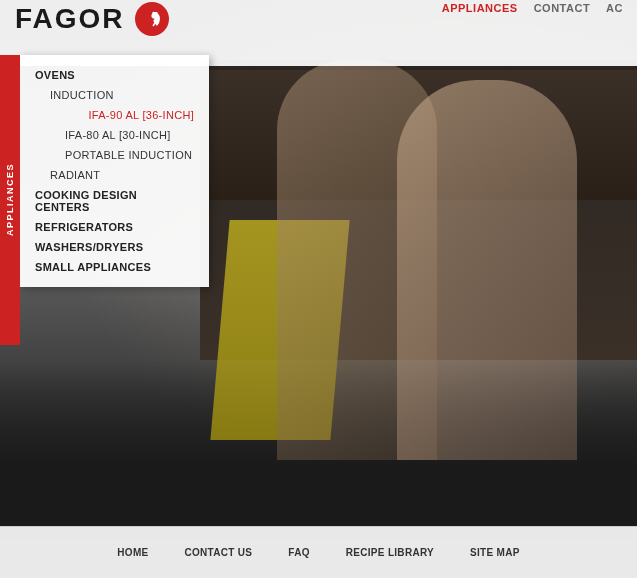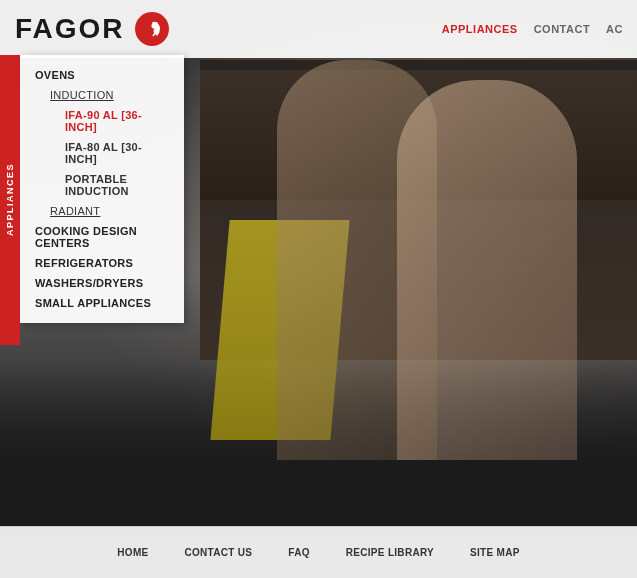--- a/index.html
+++ b/index.html
@@ -40,24 +40,24 @@
       bottom: 0; left: 0; right: 0;
       height: 180px;
       background: linear-gradient(180deg, transparent 0%, #1a1a1a 60%);
     }
 
     
     #header {
       position: absolute;
       top: 0; left: 0;
       width: 637px;
-      height: 58px;
+      height: 66px;
       background: rgba(255,255,255,0.92);
       display: flex;
-      align-items: center;
+      align-items: flex-start;
       z-index: 10;
     }
 
     #logo-area {
       display: flex;
       align-items: center;
       padding-left: 15px;
       flex: 1;
     }
 
@@ -122,21 +122,21 @@
       writing-mode: vertical-rl;
       text-orientation: mixed;
       transform: rotate(180deg);
     }
 
     
     #dropdown-menu {
       position: absolute;
       left: 20px;
       top: 55px;
-      width: 164px;
+      width: 189px;
       background: rgba(255,255,255,0.95);
       z-index: 15;
       padding: 10px 0;
       box-shadow: 2px 2px 8px rgba(0,0,0,0.3);
     }
 
     .menu-item {
       display: block;
       padding: 4px 15px;
       font-size: 11px;
@@ -144,32 +144,32 @@
       color: #222;
       cursor: pointer;
       letter-spacing: 0.3px;
       text-transform: uppercase;
     }
 
     .menu-item.sub {
       padding-left: 30px;
       font-weight: normal;
       color: #333;
-      text-decoration: underline;
     }
 
     .menu-item.sub-sub {
       padding-left: 45px;
-      font-weight: bold;
+      font-weight: normal;
       color: #333;
     }
 
     .menu-item.active-item {
       color: #cc2222;
-      font-weight: bold;
+      font-weight: normal;
+      text-align: right;
     }
 
     
     #footer {
       position: absolute;
       bottom: 0; left: 0;
       width: 637px;
       height: 52px;
       background: rgba(240,240,240,0.97);
       display: flex;

